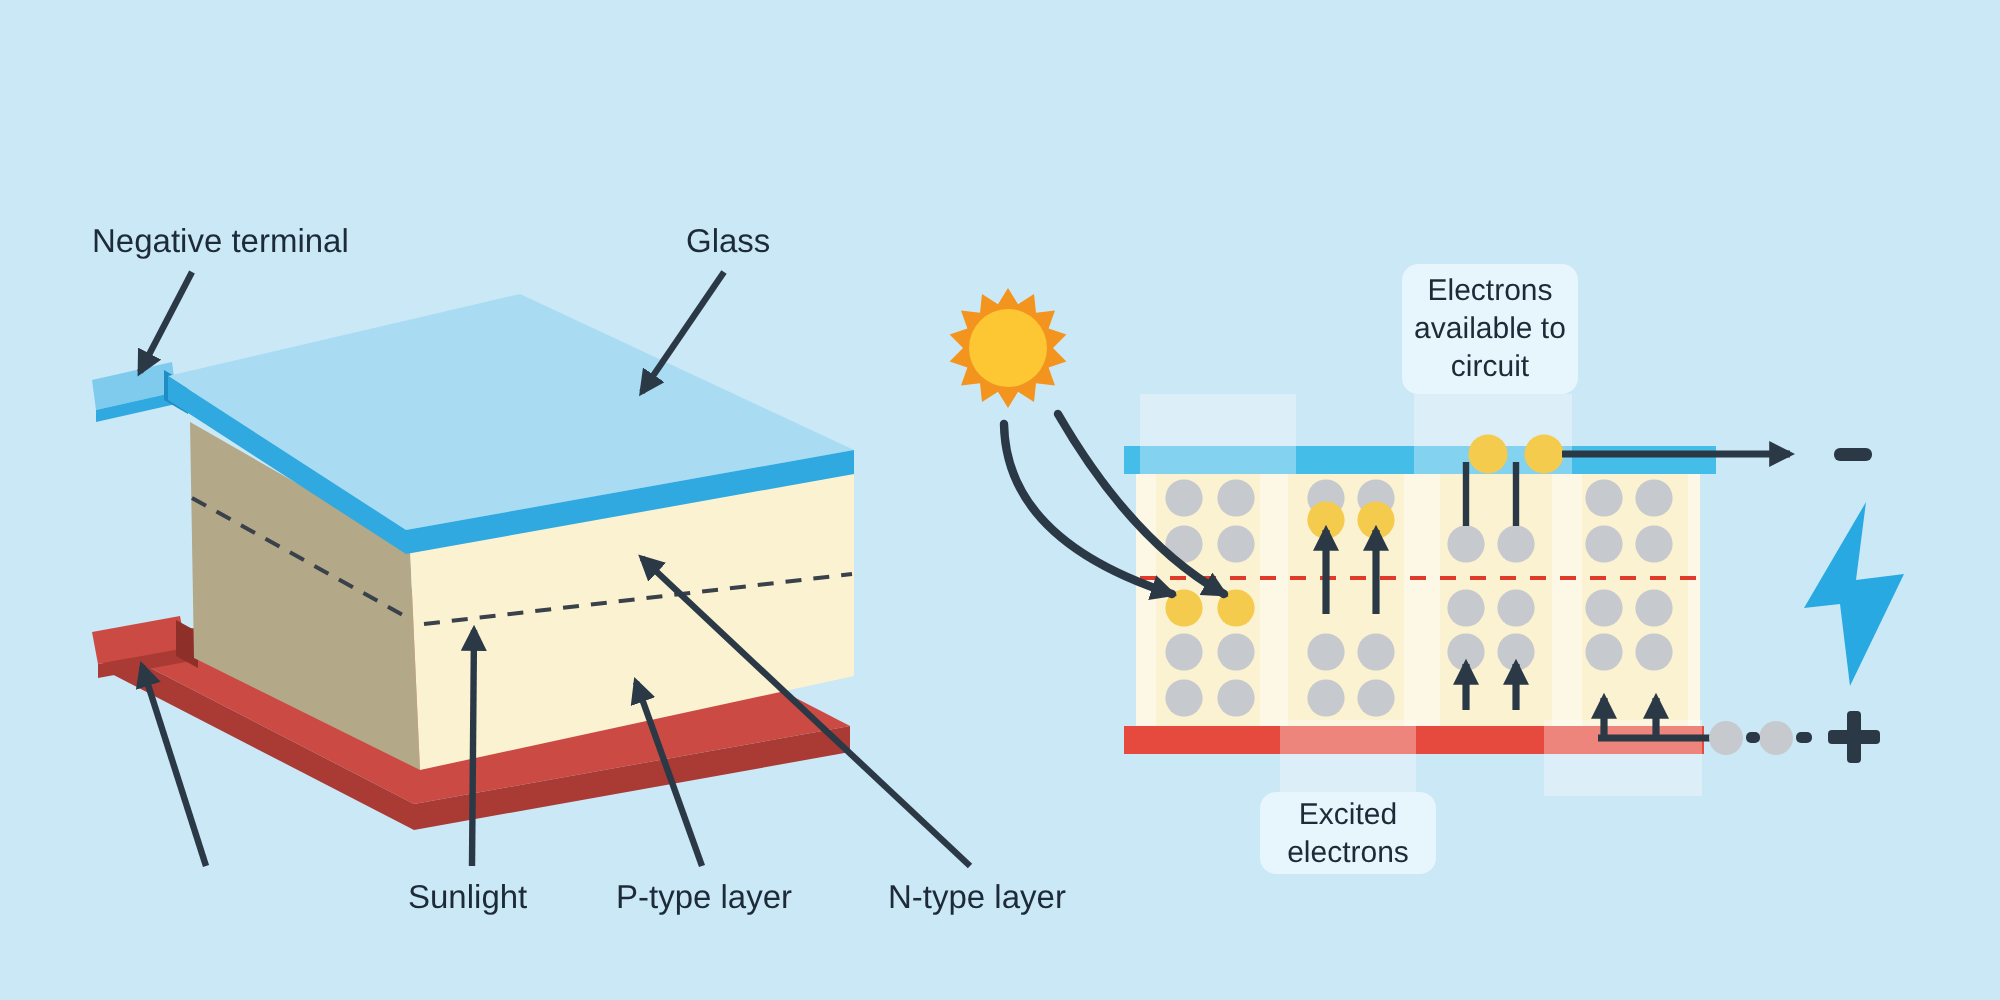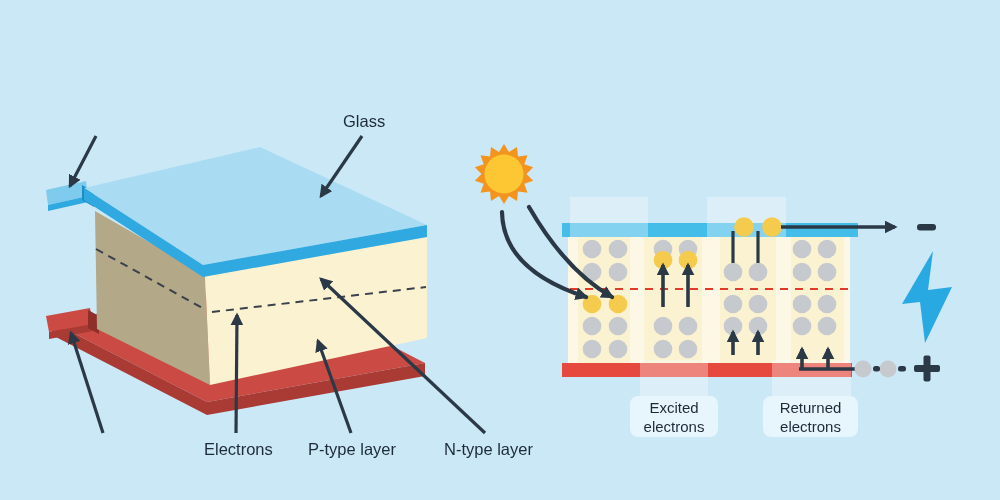--- a/index.html
+++ b/index.html
@@ -172,20 +172,21 @@
       <polygon id="sun-spikes" fill="var(--sun-orange,#f3941f)" points="504.0,144.0 509.0,152.1 517.0,147.0 518.0,156.4 527.5,155.3 524.3,164.2 533.2,167.3 526.5,174.0 533.2,180.7 524.3,183.8 527.5,192.7 518.0,191.6 517.0,201.0 509.0,195.9 504.0,204.0 499.0,195.9 491.0,201.0 490.0,191.6 480.5,192.7 483.7,183.8 474.8,180.7 481.5,174.0 474.8,167.3 483.7,164.2 480.5,155.3 490.0,156.4 491.0,147.0 499.0,152.1"></polygon>
       <circle cx="504" cy="174" r="19.5" fill="var(--sun-core-yellow,#fcc733)"></circle>
     </g>
     <g stroke="var(--arrow-navy,#2b3947)" stroke-width="4.2" fill="none" stroke-linecap="round">
       <path d="M502,212 Q503,270 586,297" marker-end="url(#ah)"></path>
       <path d="M529,207 Q566,271 612,297" marker-end="url(#ah)"></path>
     </g>
   </svg>
 
 
+  <div class="abs lbl l-neg">Negative terminal</div>
   <div class="abs lbl l-glass">Glass</div>
-  <div class="abs lbl l-junc">Electrons</div>
+  <div class="abs lbl l-junc">Sunlight</div>
   <div class="abs lbl l-p">P-type layer</div>
   <div class="abs lbl l-n">N-type layer</div>
 
+  <div class="abs box b-avail">Electrons available to circuit</div>
   <div class="abs box b-exc">Excited electrons</div>
-  <div class="abs box b-ret">Returned electrons</div>
 </div>
 
 </body></html>

